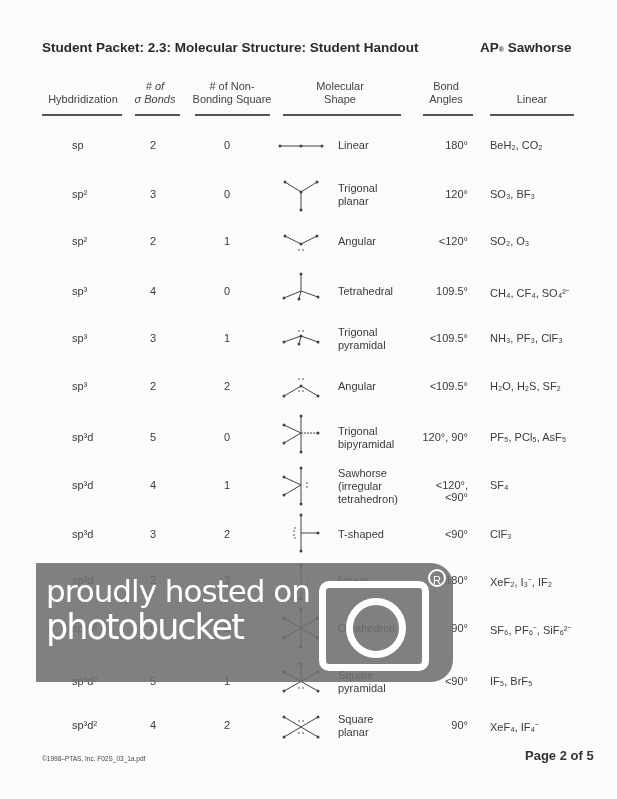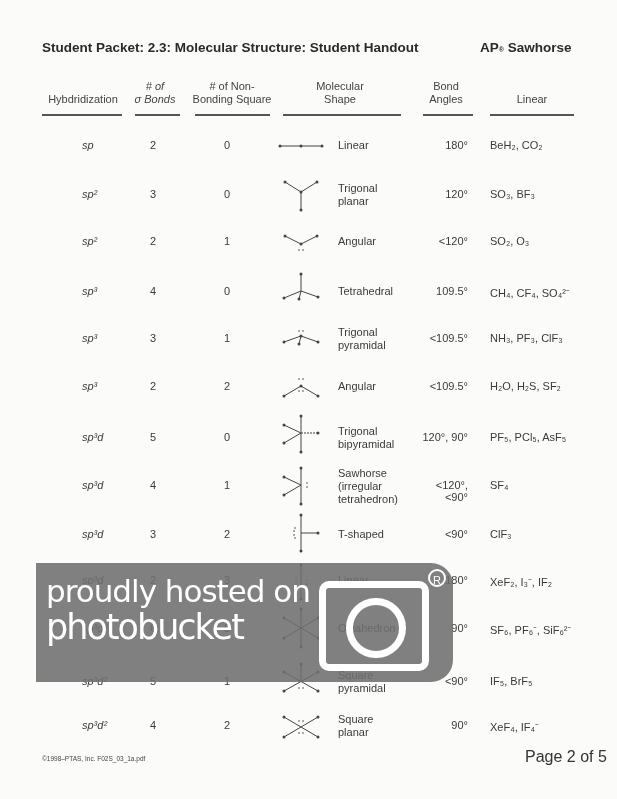--- a/index.html
+++ b/index.html
@@ -4,29 +4,29 @@
 <style>
   html,body{margin:0;padding:0;}
   body{width:617px;height:799px;background:#fbfbfa;position:relative;overflow:hidden;font-family:"Liberation Sans",sans-serif;color:#333;}
   .title{position:absolute;left:42px;top:40px;font-size:13.5px;font-weight:bold;color:#2a2a2a;}
   .ap{position:absolute;left:480px;top:40px;font-size:13.5px;font-weight:bold;color:#2a2a2a;}
   .ap small{font-size:7px;}
   .hdr{position:absolute;font-size:11px;color:#444;text-align:center;line-height:13px;}
   .rule{position:absolute;top:114px;height:2px;background:#555;}
   .row{position:absolute;left:0;width:617px;font-size:11px;color:#3a3a3a;}
   .cell{position:absolute;}
-  .c-hyb{left:82px;font-style:italic;}
+  .c-hyb{left:72px;}
   .c-sig{left:150px;}
   .c-nb{left:224px;}
   .c-shape{left:338px;line-height:13px;}
   .c-ang{left:410px;width:58px;text-align:right;}
   .c-ex{left:490px;}
   .geom{position:absolute;left:276px;}
   .foot{position:absolute;left:42px;top:755px;font-size:6.5px;color:#444;}
-  .page{position:absolute;left:525px;top:748px;font-size:16px;font-weight:normal;color:#333;}
+  .page{position:absolute;left:525px;top:748px;font-size:13px;font-weight:bold;color:#333;}
   .wm{position:absolute;left:0;top:563px;width:417px;height:119px;background:rgba(110,110,110,0.88);border-radius:0 22px 22px 0;margin-left:36px;}
   .wm-text{position:absolute;left:10px;color:#fff;font-family:"DejaVu Sans",sans-serif;font-weight:normal;}
   .wm1{top:10px;font-size:31px;letter-spacing:-1px;}
   .wm2{top:44px;font-size:35px;letter-spacing:-2px;}
   .cam{position:absolute;left:283px;top:18px;width:110px;height:90px;border:7px solid #fff;border-radius:10px;box-sizing:border-box;}
   .cam-lens{position:absolute;left:20px;top:10px;width:60px;height:60px;border:7px solid #fff;border-radius:50%;box-sizing:border-box;}
   .reg{position:absolute;left:392px;top:6px;width:18px;height:18px;border:2px solid #fff;border-radius:50%;color:#fff;font-size:11px;text-align:center;line-height:18px;box-sizing:border-box;}
 </style>
 </head>
 <body>

